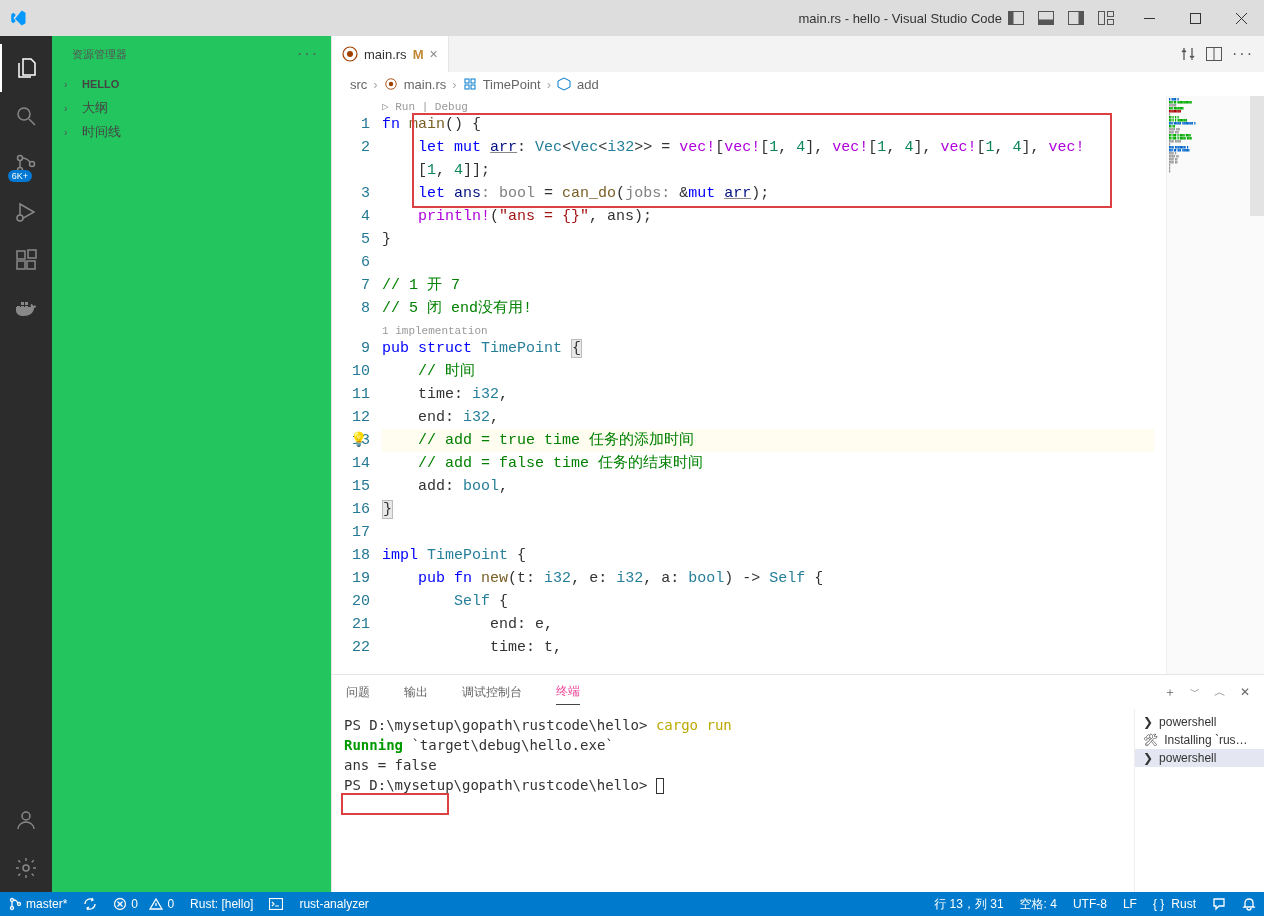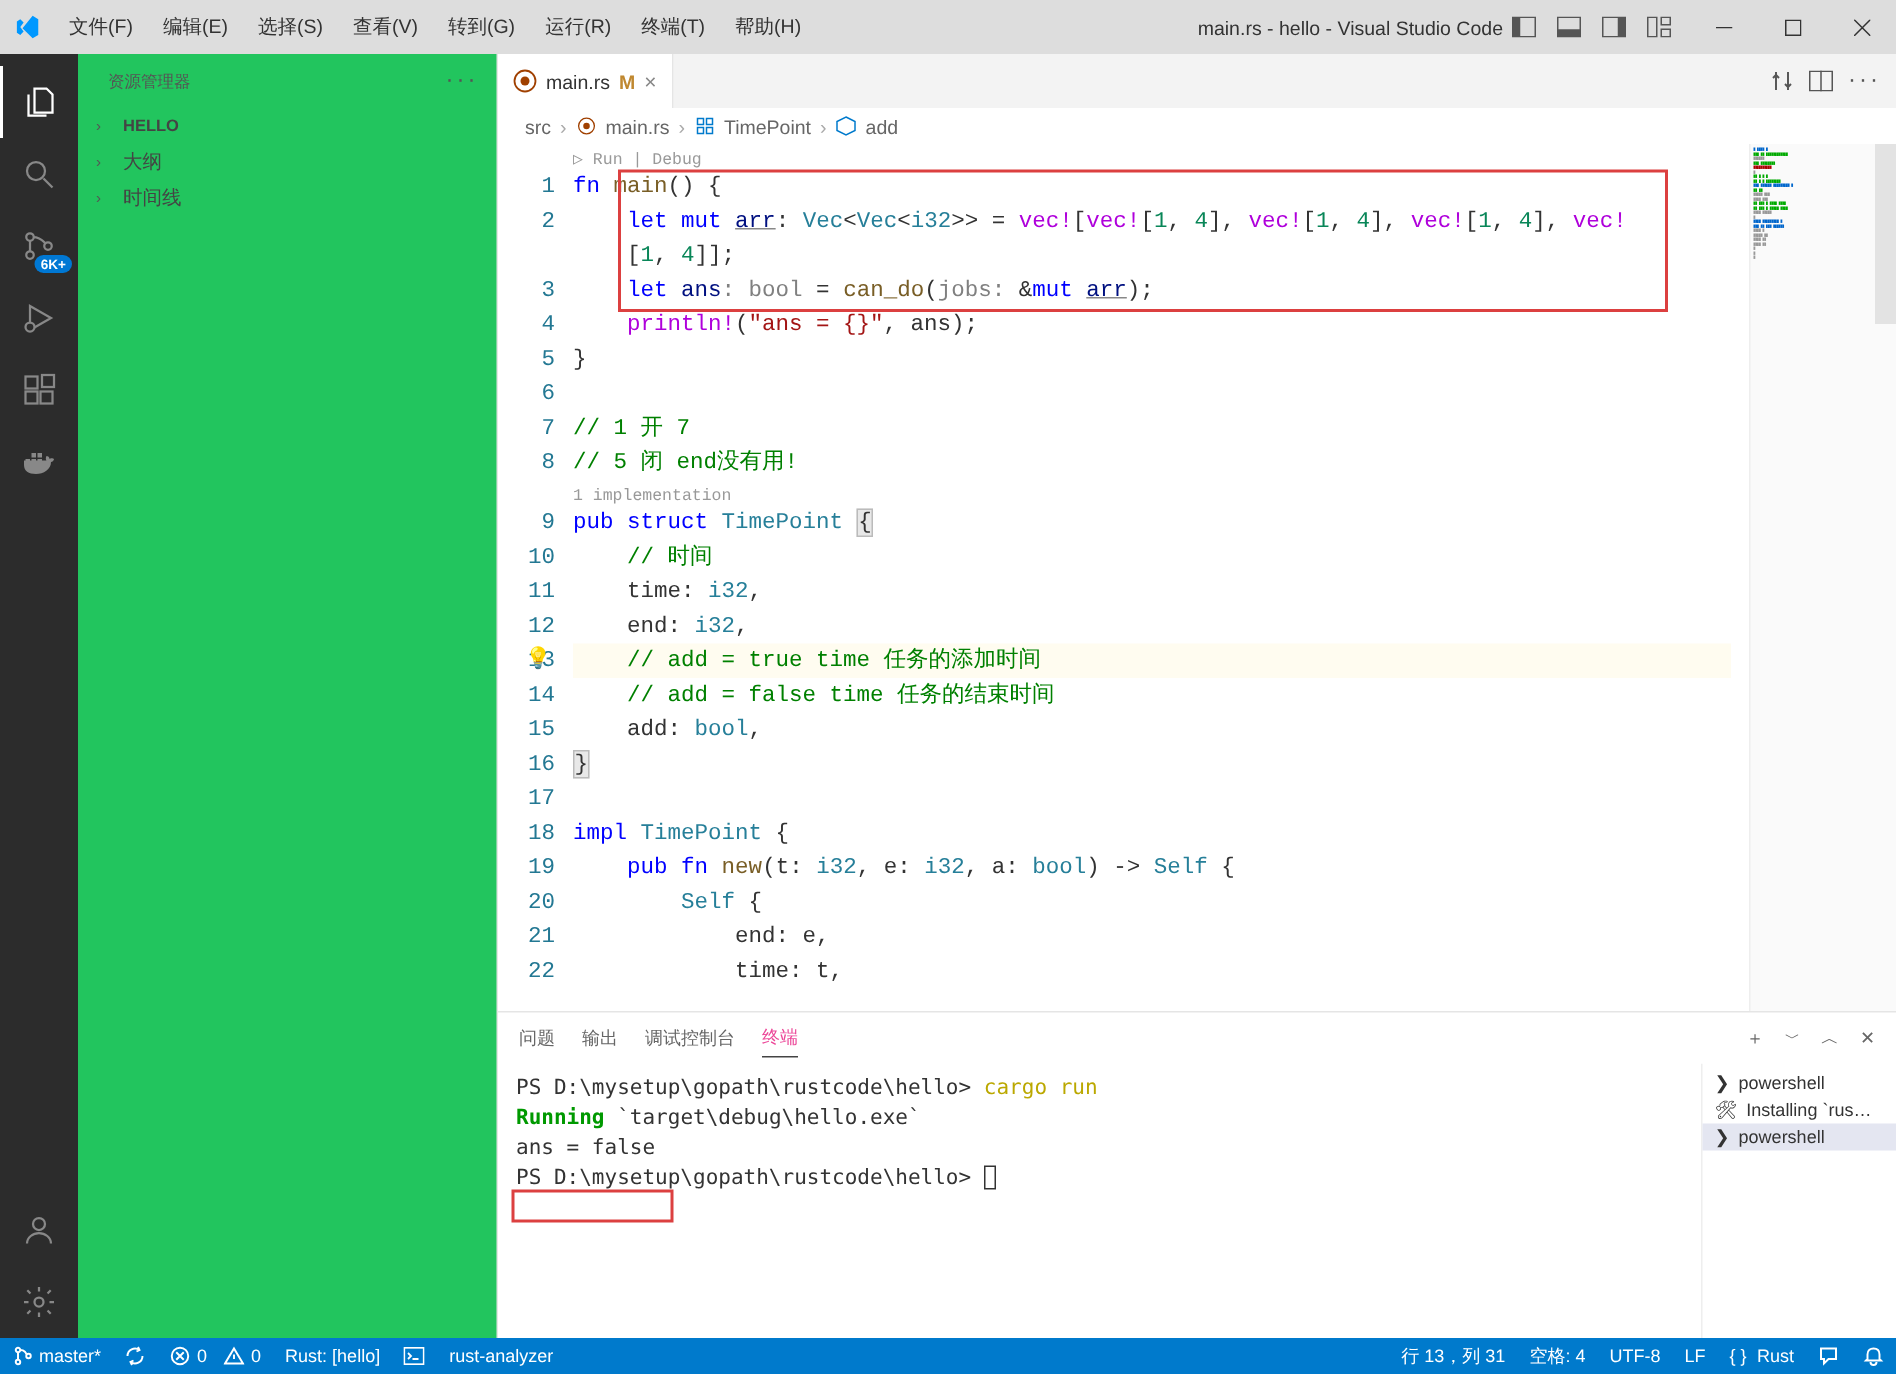--- a/index.html
+++ b/index.html
@@ -11,21 +11,21 @@
 .menu-item { padding:0 10px; height:36px; line-height:36px; cursor:pointer; font-size:13px; color:#333; }
 .title-center { flex:1; text-align:right; font-size:13px; color:#333; }
 .win-controls { display:flex; align-items:center; gap:0; }
 .win-btn { width:46px; height:36px; display:flex; align-items:center; justify-content:center; cursor:pointer; }
 .layout-btns { display:flex; align-items:center; gap:2px; margin-right:6px; }
 .layout-btn { width:28px; height:36px; display:flex; align-items:center; justify-content:center; cursor:pointer; }
 .main { display:flex; height:856px; }
 .activitybar { width:52px; background:#2c2c2c; display:flex; flex-direction:column; align-items:center; padding-top:8px; }
 .act-item { width:52px; height:48px; display:flex; align-items:center; justify-content:center; cursor:pointer; position:relative; color:#888; }
 .act-item.active { color:#fff; border-left:2px solid #fff; }
-.act-item .badge { position:absolute; bottom:6px; right:4px; background:#0078d4; color:#fff; border-radius:8px; font-size:9px; padding:1px 4px; font-weight:700; }
+.act-item .badge { position:absolute; bottom:6px; right:20px; background:#0078d4; color:#fff; border-radius:8px; font-size:9px; padding:1px 4px; font-weight:400; }
 .act-spacer { flex:1; }
 .sidebar { width:280px; background:#22c55e; border-right:1px solid #e5e5e5; display:flex; flex-direction:column; }
 .sidebar-header { height:36px; display:flex; align-items:center; justify-content:space-between; padding:0 12px 0 20px; font-size:11px; color:#555; }
 .sidebar-header .dots { cursor:pointer; font-size:16px; letter-spacing:2px; }
 .tree-item { height:24px; display:flex; align-items:center; padding-left:12px; gap:4px; font-size:12px; cursor:pointer; }
 .tree-chev { width:14px; font-size:10px; color:#555; }
 .tree-label { font-weight:600; font-size:11px; color:#444; }
 .tree-label.normal { font-weight:400; font-size:13px; }
 .editor-area { flex:1; display:flex; flex-direction:column; background:#fff; min-width:0; }
 .tabs { height:36px; background:#f3f3f3; display:flex; align-items:stretch; }
@@ -53,21 +53,21 @@
 .str { color:#a31515; }
 .com { color:#008000; }
 .pm { color:#af00db; }
 .param { color:#808080; }
 .var { color:#001080; }
 .brace-box { background:#e8e8e8; border:1px solid #bbb; }
 .ul { text-decoration:underline; text-decoration-color:#888; }
 .minimap { position:absolute; right:0; top:0; width:98px; height:100%; background:#fafafa; border-left:1px solid #eee; font-size:2px; line-height:3px; padding:2px; color:#999; overflow:hidden; }
 .minimap .mm-slider { position:absolute; top:0; right:0; width:14px; height:120px; background:rgba(100,100,100,0.15); }
 .panel { height:218px; border-top:1px solid #e5e5e5; display:flex; flex-direction:column; }
-.panel-tabs { height:34px; display:flex; align-items:center; gap:18px; padding:0 14px; font-size:12px; color:#666; }
+.panel-tabs { height:34px; display:flex; align-items:center; gap:34px; padding:0 14px; font-size:12px; color:#666; }
 .panel-tab { cursor:pointer; padding:4px 0; }
 .panel-tab.active { color:#ec4899; border-bottom:1px solid #444; }
 .panel-right { margin-left:auto; display:flex; gap:14px; align-items:center; }
 .panel-body { flex:1; display:flex; overflow:hidden; }
 .terminal { flex:1; font-family:Consolas,monospace; font-size:14px; line-height:20px; padding:6px 12px; color:#333; position:relative; }
 .terminal .gr { color:#009900; font-weight:600; }
 .terminal .ye { color:#bba800; }
 .terminal .cursor { display:inline-block; width:8px; height:16px; border:1px solid #333; vertical-align:middle; }
 .term-sidebar { width:130px; border-left:1px solid #eee; font-size:12px; padding:4px 0; }
 .term-item { display:flex; align-items:center; gap:6px; padding:2px 8px; cursor:pointer; }
@@ -79,30 +79,20 @@
 .bulb { position:absolute; left:-32px; top:0; color:#ddb100; font-size:14px; }
 </style>
 </head>
 <body>
 
 <div class="titlebar">
   <div class="logo">
     <svg viewBox="0 0 24 24">
         <path fill="#0098ff" d="M17 2l5 3v14l-5 3-9-9 9-11zM3 7l3-2 3 3-3 4 3 4-3 3-3-2V7z"></path>
       </svg>
-  </div>
-  <div class="menu">
-    <div class="menu-item">文件(F)</div>
-    <div class="menu-item">编辑(E)</div>
-    <div class="menu-item">选择(S)</div>
-    <div class="menu-item">查看(V)</div>
-    <div class="menu-item">转到(G)</div>
-    <div class="menu-item">运行(R)</div>
-    <div class="menu-item">终端(T)</div>
-    <div class="menu-item">帮助(H)</div>
   </div>
   <div class="title-center">main.rs - hello - Visual Studio Code</div>
   <div class="layout-btns">
     <div class="layout-btn">
         <svg width="16" height="14">
           <rect x="0.5" y="0.5" width="15" height="13" fill="none" stroke="#555"></rect>
           <rect x="0.5" y="0.5" width="5" height="13" fill="#555"></rect>
         </svg>
       </div>
     <div class="layout-btn">

